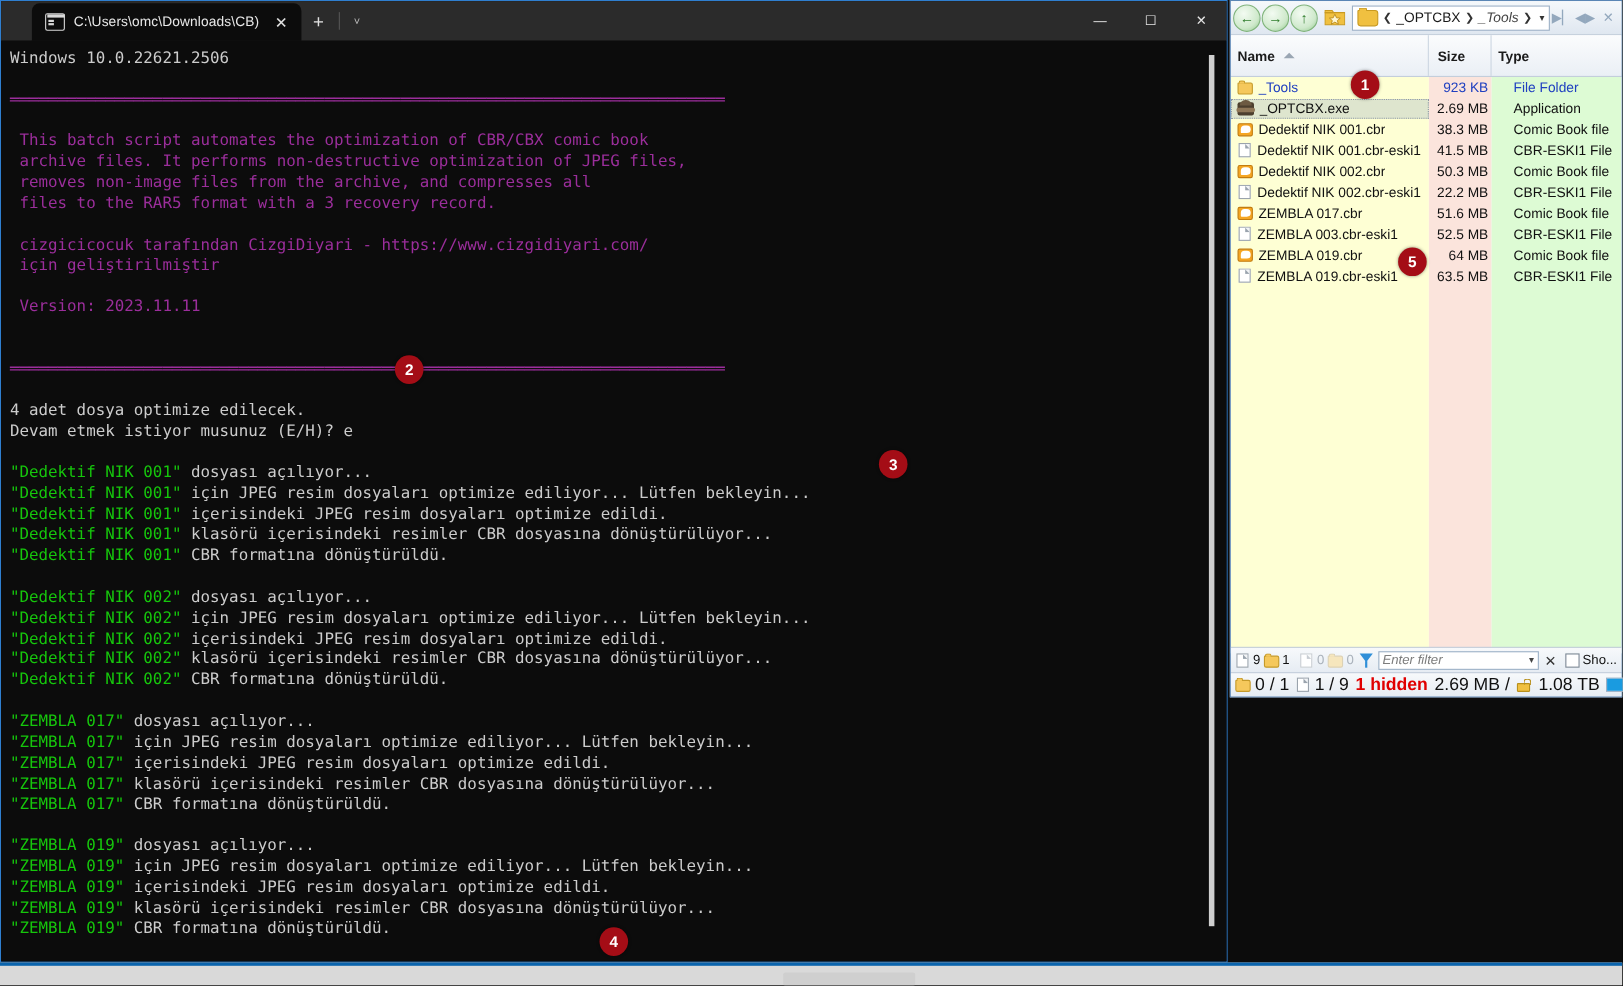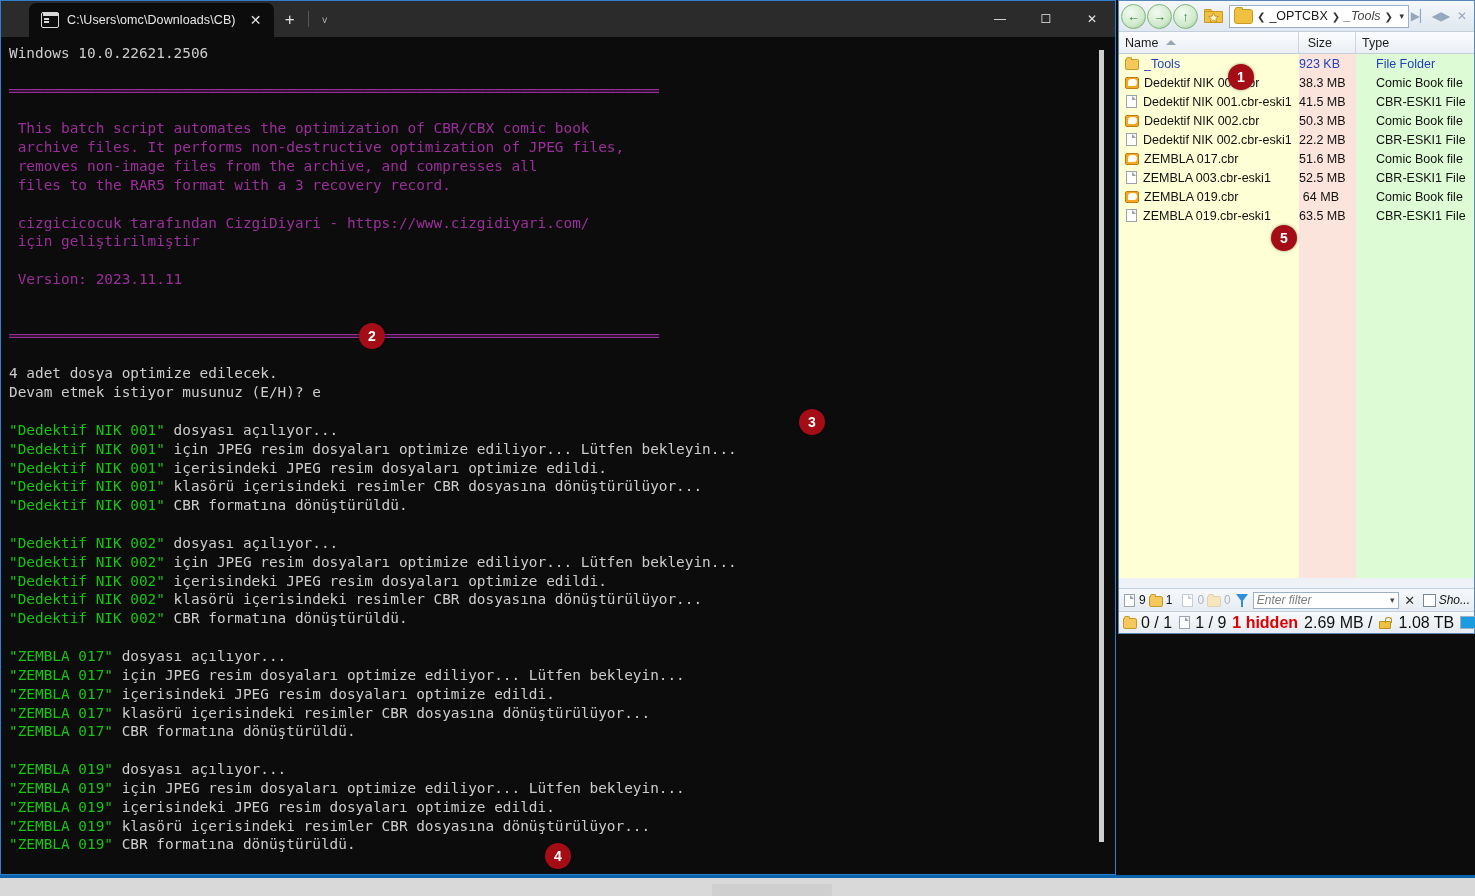--- a/index.html
+++ b/index.html
@@ -119,23 +119,23 @@
   .crumb{font-size:12.5px;color:#1a1a1a;white-space:nowrap;cursor:pointer;}
   .crumb.cur{font-style:italic;color:#444;}
   .crumb-sep{color:#333;font-size:10px;}
   .addr-drop{margin-left:auto;font-size:9px;color:#333;cursor:pointer;}
   .tb-ico{
     width:20px;height:22px;display:flex;align-items:center;justify-content:center;
     color:#93a8bd;font-size:12px;cursor:pointer;flex:0 0 auto;
   }
 
   .fm-head{
-    height:22px;background:linear-gradient(#fbfcfd,#eaeff5);
+    height:38px;background:linear-gradient(#fbfcfd,#eaeff5);
     border-bottom:1px solid #c3cedb;display:flex;align-items:center;
-    box-sizing:border-box;position:relative;
+    box-sizing:border-box;position:relative;font-weight:bold;
   }
   .fm-head .hcell{
     font-size:12.5px;color:#1b1b1b;display:flex;align-items:center;
     padding-left:6px;box-sizing:border-box;height:100%;cursor:pointer;
     border-right:1px solid #ccd6e1;
   }
   .sort-arrow{
     margin-left:8px;width:0;height:0;border-left:5px solid transparent;
     border-right:5px solid transparent;border-bottom:5px solid #9aa6b3;
   }
@@ -148,21 +148,21 @@
   .rows{position:relative;}
   .row{
     height:19px;display:flex;align-items:center;position:relative;
     font-size:12.5px;cursor:default;
   }
   .row .c-name{
     width:180px;display:flex;align-items:center;gap:5px;
     padding-left:6px;box-sizing:border-box;overflow:hidden;white-space:nowrap;
   }
   .row .c-size{
-    width:57px;text-align:right;padding-right:17px;box-sizing:border-box;
+    width:57px;text-align:right;padding-right:3px;box-sizing:border-box;
     white-space:nowrap;
   }
   .row .c-type{flex:1;padding-left:20px;box-sizing:border-box;white-space:nowrap;}
   .row.sel .c-name{background:rgba(140,160,190,.28);border:1px dotted #8b96a5;
     padding-left:5px;height:18px;}
   .nm{overflow:hidden;text-overflow:ellipsis;}
   .blue{color:#2040c0;}
   .ic{width:14px;height:14px;flex:0 0 auto;position:relative;}
   .ic-folder{
     background:#f5c85c;border:1px solid #c59a2a;border-radius:1px 2px 2px 2px;
@@ -229,21 +229,21 @@
     flex:1 1 auto;height:17px;background:#fff;border:1px solid #9bb0c6;
     display:flex;align-items:center;padding:0 3px;box-sizing:border-box;
     font-size:12px;color:#7d7d7d;font-style:italic;
   }
   .filter-drop{margin-left:auto;font-size:9px;color:#444;font-style:normal;}
   .x-btn{width:16px;text-align:center;color:#333;font-size:13px;cursor:pointer;}
   .chk{
     width:11px;height:11px;border:1px solid #7a8694;background:#fff;
     flex:0 0 auto;margin-left:2px;
   }
-  .sho{font-size:12px;color:#111;white-space:nowrap;font-style:italic;}
+  .sho{font-size:12px;color:#111;white-space:nowrap;}
 
   .fm-status{
     position:absolute;left:0;right:0;bottom:0;height:22px;
     background:linear-gradient(#f7f9fb,#e6ecf3);border-top:1px solid #c3cedb;
     display:flex;align-items:center;gap:6px;padding:0 4px;box-sizing:border-box;
     font-size:16px;
   }
   .st-item{display:flex;align-items:center;gap:4px;white-space:nowrap;}
   .hidden-red{color:#e00000;font-weight:bold;}
   .lock-ico{
@@ -368,20 +368,28 @@
       <div class="colbg type"></div>
       <div class="rows" id="file-rows">
           <div class="row">
             <div class="c-name">
               <span class="ic ic-folder"></span>
               <span class="nm blue">_Tools</span>
             </div>
             <div class="c-size blue">923 KB</div>
             <div class="c-type blue">File Folder</div>
           </div>
+          <div class="row sel">
+            <div class="c-name">
+              <span class="ic ic-exe"></span>
+              <span class="nm">_OPTCBX.exe</span>
+            </div>
+            <div class="c-size">2.69 MB</div>
+            <div class="c-type">Application</div>
+          </div>
           <div class="row">
             <div class="c-name">
               <span class="ic ic-cbr"></span>
               <span class="nm">Dedektif NIK 001.cbr</span>
             </div>
             <div class="c-size">38.3 MB</div>
             <div class="c-type">Comic Book file</div>
           </div>
           <div class="row">
             <div class="c-name">

